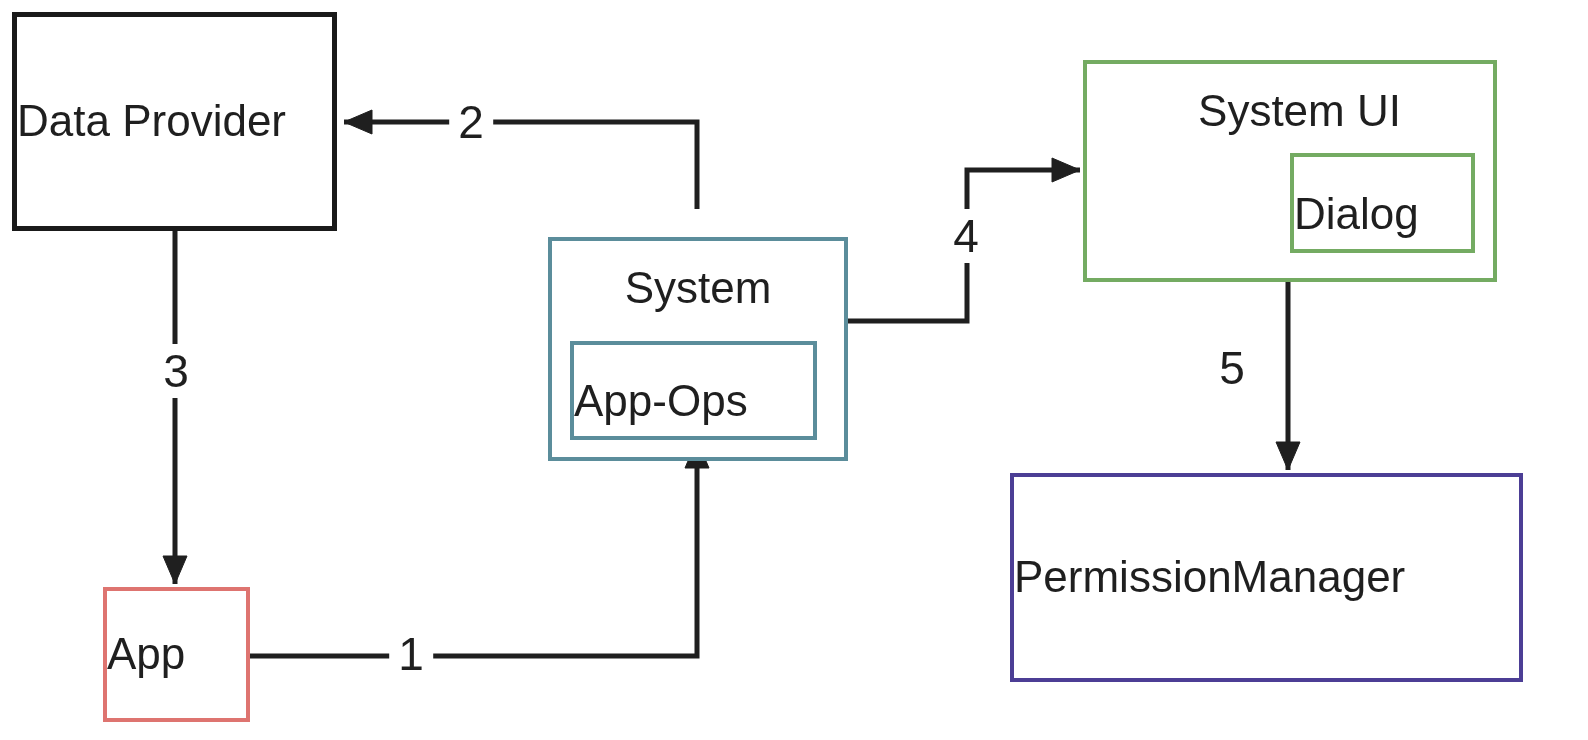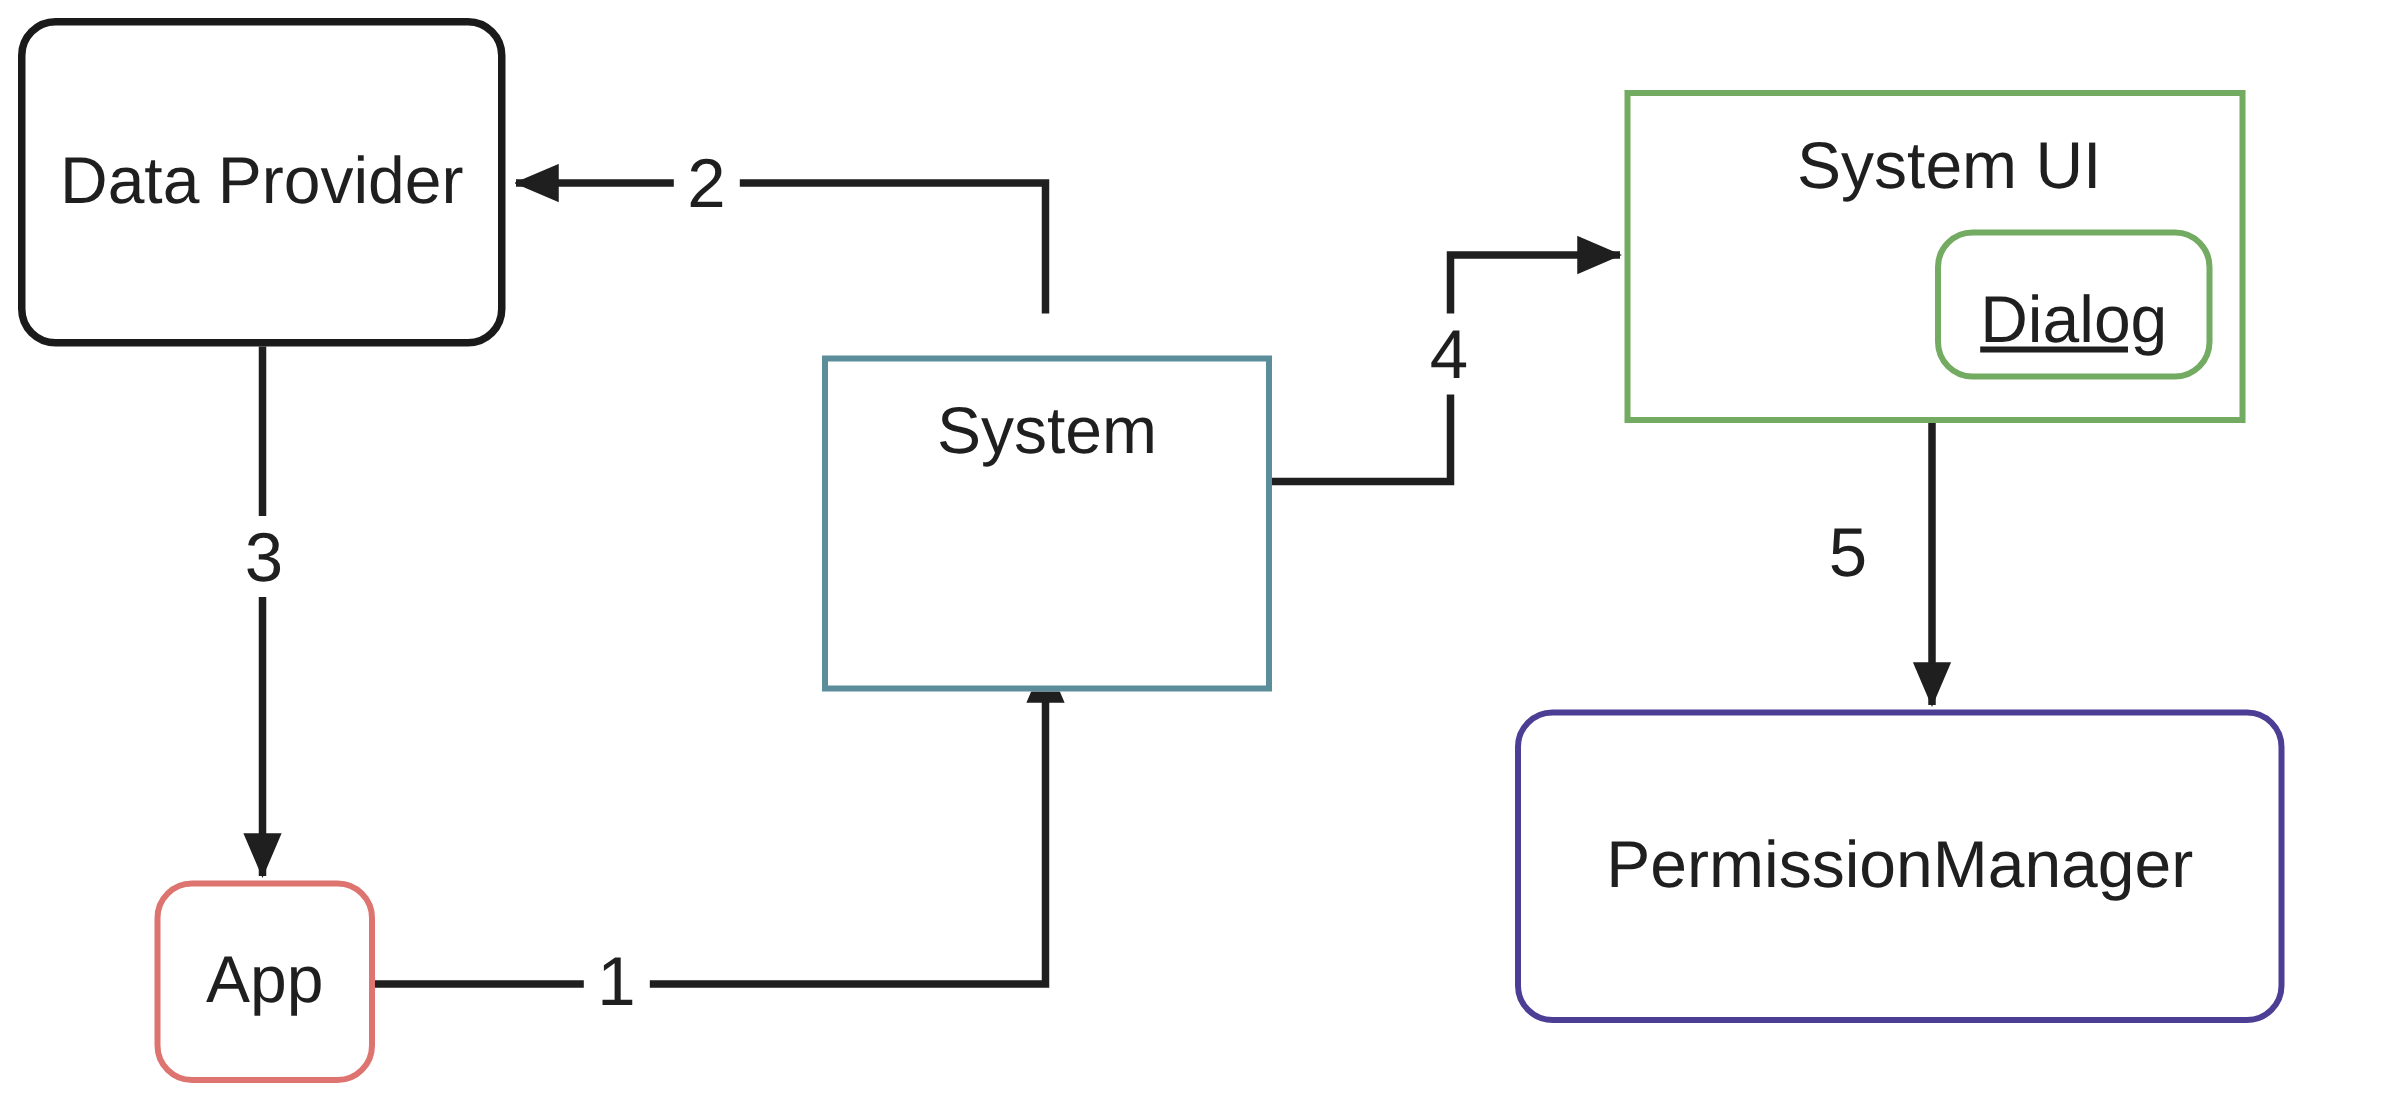--- a/index.html
+++ b/index.html
@@ -26,22 +26,20 @@
     position: absolute;
     box-sizing: border-box;
     background: #ffffff;
     font-size: 44px;
     line-height: 1.15;
     color: #1f1f1f;
   }
   .node.center {
     display: flex;
     align-items: center;
-    justify-content: center;
-    border-radius: 25px;
   }
   .node.top-label {
     text-align: center;
   }
   .node.top-label .node-label {
     display: block;
     margin-top: 22px;
   }
   .node-data-provider {
     left: 12px; top: 12px; width: 325px; height: 219px;
@@ -55,21 +53,20 @@
     left: 18px; top: 100px; width: 247px; height: 99px;
     border: 4px solid #5b8d9b;
   }
   .node-system-ui {
     left: 1083px; top: 60px; width: 414px; height: 222px;
     border: 4px solid #74ab62;
   }
   .node-dialog {
     left: 203px; top: 89px; width: 185px; height: 100px;
     border: 4px solid #74ab62;
-    text-decoration: underline;
   }
   .node-app {
     left: 103px; top: 587px; width: 147px; height: 135px;
     border: 4px solid #de7470;
   }
   .node-permission-manager {
     left: 1010px; top: 473px; width: 513px; height: 209px;
     border: 4px solid #4c3e95;
   }
   .edge-label {
@@ -99,20 +96,23 @@
     <path d="M 848 321 L 967 321 L 967 170 L 1080 170" stroke="#1f1f1f" stroke-width="5" marker-end="url(#ah)"></path>
     <path d="M 1288 282 L 1288 470" stroke="#1f1f1f" stroke-width="5" marker-end="url(#ah)"></path>
   </svg>
 
   <div class="node center node-data-provider" style="border-color: rgb(26, 26, 26);">
     <span class="node-label">Data Provider</span>
   </div>
 
   <div class="node top-label node-system" style="border-color: rgb(91, 141, 155); margin-top: 28px;">
     <span class="node-label">System</span>
+    <div class="node center node-app-ops" style="border-color: rgb(91, 141, 155);">
+      <span class="node-label">App-Ops</span>
+    </div>
   </div>
 
   <div class="node top-label node-system-ui" style="border-color: rgb(116, 171, 98); padding-left: 19px;">
     <span class="node-label">System UI</span>
     <div class="node center node-dialog" style="border-color: rgb(116, 171, 98);">
       <span class="node-label">Dialog</span>
     </div>
   </div>
 
   <div class="node center node-app" style="border-color: rgb(222, 116, 112);">

